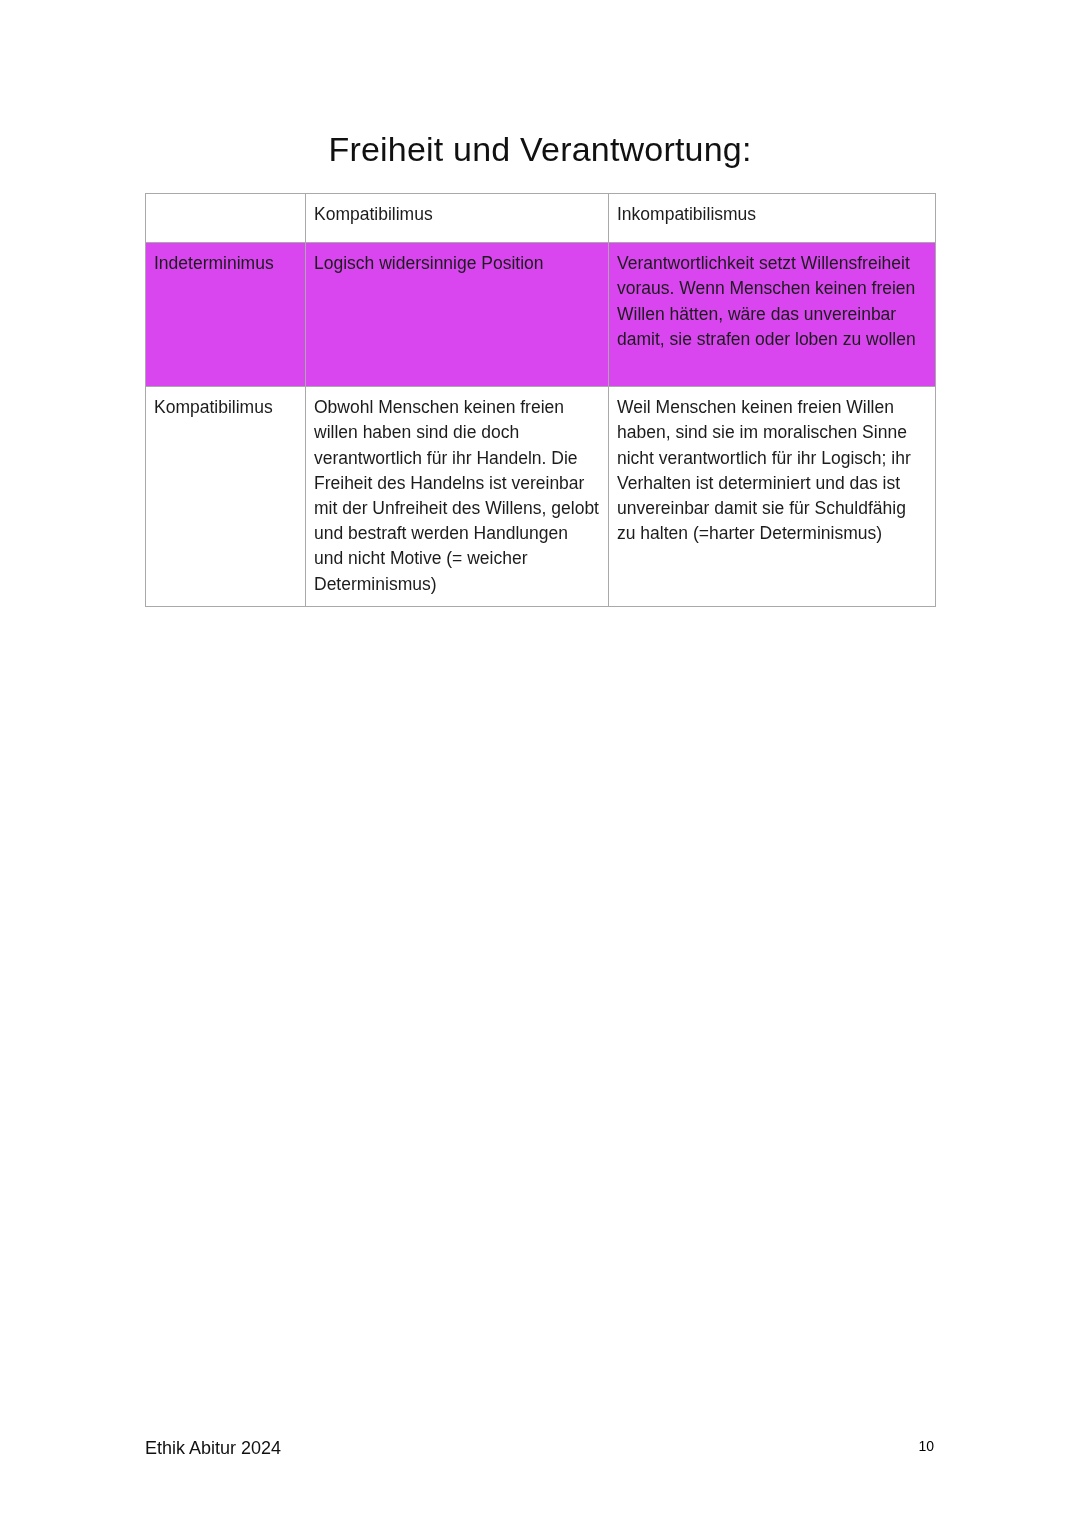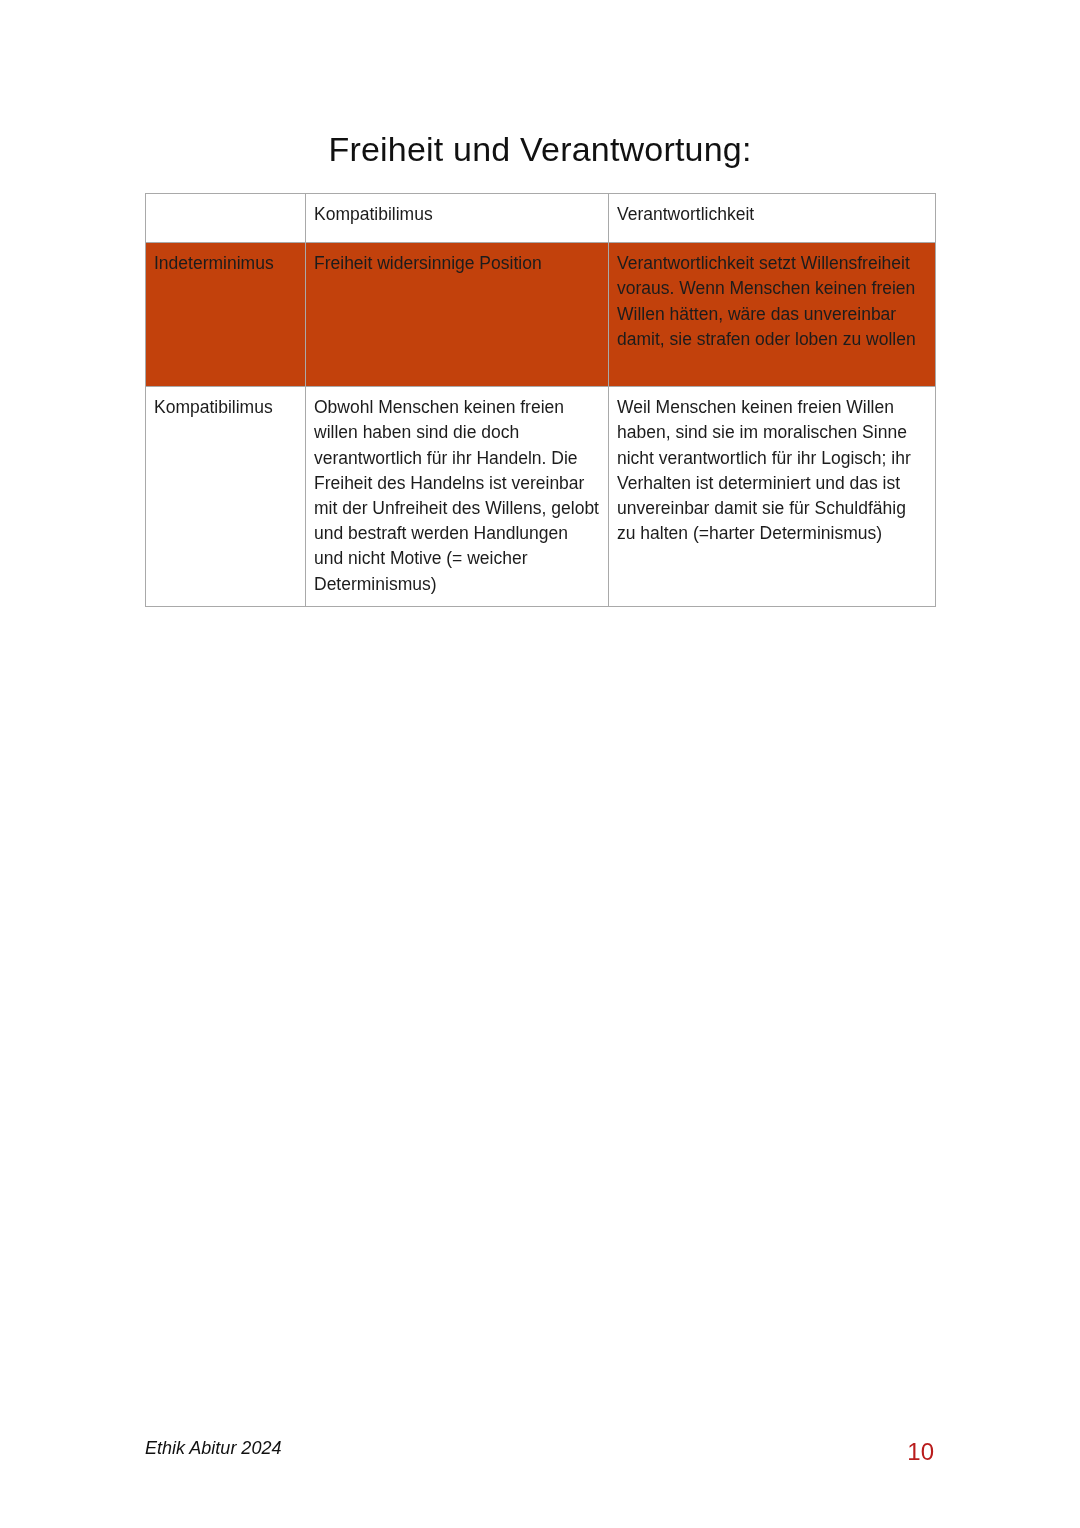--- a/index.html
+++ b/index.html
@@ -40,59 +40,58 @@
     }
     table.matrix td {
       border: 1px solid #a9a9a9;
       vertical-align: top;
       padding: 8px 8px 9px 8px;
     }
     col.c0 { width: 160px; }
     col.c1 { width: 303px; }
     col.c2 { width: 327px; }
     tr.header-row td { height: 24px; padding-top: 8px; padding-bottom: 15px; }
-    tr.shaded td { background: #c2410c; margin-left: 44px; }
+    tr.shaded td { background: #d946ef; margin-left: 44px; }
     tr.row-indet td { height: 126px; }
     tr.row-det td { height: 200px; }
     .footer-left {
       position: absolute;
       top: 1438px;
       left: 145px;
       font-size: 18px;
       color: #111;
-      font-style: italic;
     }
     .footer-right {
       position: absolute;
       top: 1438px;
       right: 146px;
-      font-size: 24px;
-      color: #b91c1c;
+      font-size: 14px;
+      color: #000000;
     }
   </style>
 </head>
 <body>
 
 <h1 class="page-title">Freiheit und Verantwortung:</h1>
 
 <table class="matrix">
   <colgroup>
     <col class="c0">
       <col class="c1">
       <col class="c2">
   </colgroup>
   <tbody>
       <tr class="header-row">
     <td></td>
     <td>Kompatibilimus</td>
-    <td>Verantwortlichkeit</td>
+    <td>Inkompatibilismus</td>
   </tr>
   <tr class="shaded row-indet">
     <td>Indeterminimus</td>
-    <td>Freiheit widersinnige Position</td>
+    <td>Logisch widersinnige Position</td>
     <td>Verantwortlichkeit setzt Willensfreiheit voraus. Wenn Menschen keinen freien Willen hätten, wäre das unvereinbar damit, sie strafen oder loben zu wollen</td>
   </tr>
   <tr class="row-det">
     <td>Kompatibilimus</td>
     <td>Obwohl Menschen keinen freien willen haben sind die doch verantwortlich für ihr Handeln. Die Freiheit des Handelns ist vereinbar mit der Unfreiheit des Willens, gelobt und bestraft werden Handlungen und nicht Motive (= weicher Determinismus)</td>
     <td>Weil Menschen keinen freien Willen haben, sind sie im moralischen Sinne nicht verantwortlich für ihr Logisch; ihr Verhalten ist determiniert und das ist unvereinbar damit sie für Schuldfähig zu halten (=harter Determinismus)</td>
   </tr>
 </tbody>
   </table>
 

